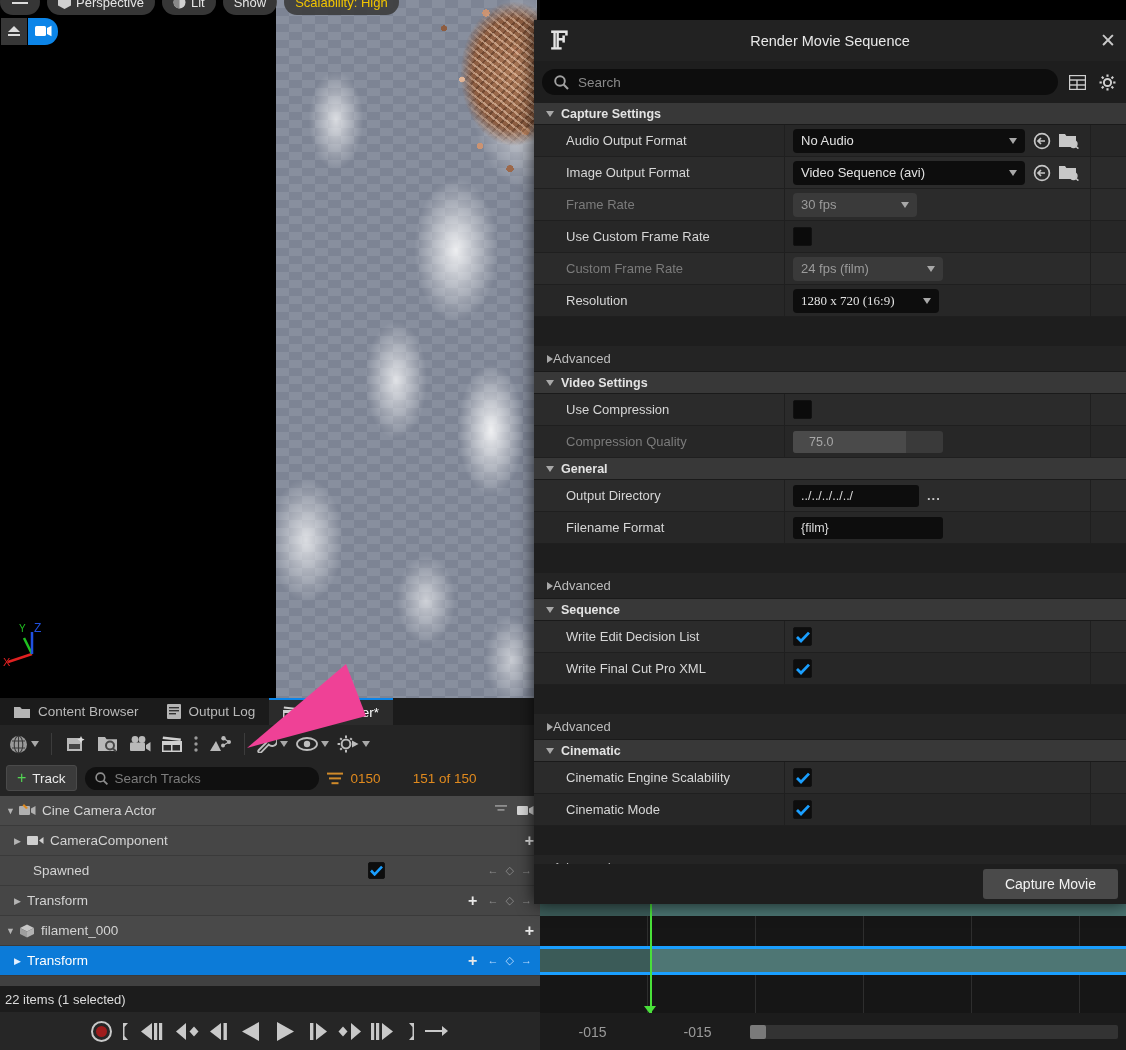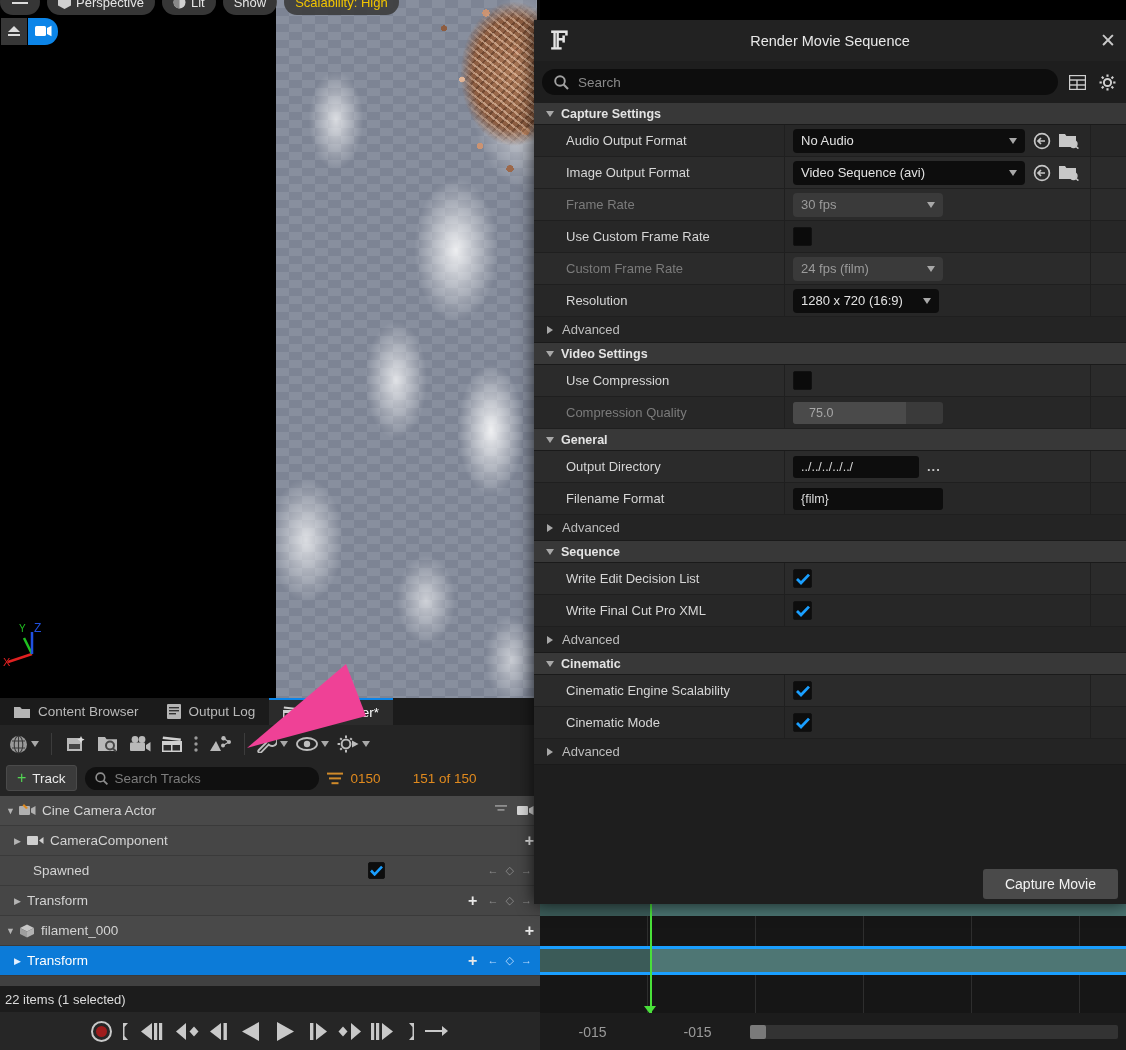--- a/index.html
+++ b/index.html
@@ -113,21 +113,21 @@
   #dlg-title { height:41px; background:#222222; display:flex; align-items:center; position:relative; }
   #ue-logo { width:30px; margin-left:10px; text-align:center; font-size:24px; color:#e4e4e4; font-family:"DejaVu Serif", serif; font-weight:bold; line-height:1;}
   #dlg-title-text { position:absolute; left:0; right:0; text-align:center; font-size:14.5px; color:#e8e8e8; }
   #dlg-close { position:absolute; right:10px; font-size:19px; color:#c9c9c9; }
   #dlg-search-row { height:42px; display:flex; align-items:center; padding:0 8px; gap:8px; background:#1e1e1e;}
   #dlg-search { flex:1; height:26px; background:#0d0d0d; border-radius:13px; display:flex; align-items:center; gap:9px; padding:0 12px; color:#8a8a8a; font-size:13.5px;}
   .hdr-ico { width:22px; display:flex; align-items:center; justify-content:center;}
 
   #props { position:relative; height:761px; overflow:hidden; }
   .cat { height:22px; background:#383838; display:flex; align-items:center; gap:7px; padding-left:12px; font-size:12.5px; font-weight:bold; color:#e3e3e3; border-bottom:1px solid #1a1a1a;}
-  .adv { height:26px; background:#242424; display:flex; align-items:center; gap:9px; padding-left:13px; font-size:13px; color:#bdbdbd; border-bottom:1px solid #1a1a1a;}
+  .adv { height:26px; background:#242424; display:flex; align-items:center; padding-left:13px; font-size:13px; color:#bdbdbd; border-bottom:1px solid #1a1a1a;margin-top:29px;}
   .prow { height:32px; display:flex; align-items:center; background:#2b2b2b; border-bottom:1px solid #1f1f1f; position:relative;}
   .prow.alt { background:#272727; }
   .plabel { width:250px; padding-left:32px; font-size:13px; color:#d6d6d6; }
   .plabel.dim { color:#7b7b7b; }
   .pval { flex:1; display:flex; align-items:center; gap:8px; padding-left:8px; border-left:1px solid #1f1f1f; height:100%; }
   .pgutter { width:36px; border-left:1px solid #1f1f1f; height:100%; }
   .combo { height:24px; background:#0d0d0d; border-radius:4px; display:flex; align-items:center; justify-content:space-between; padding:0 8px; font-size:13px; color:#e2e2e2;}
   .combo.dim { background:#3a3a3a; color:#9b9b9b; }
   .chk { width:16px; height:16px; background:#0b0b0b; border:1px solid #111; border-radius:2px; display:flex; align-items:center; justify-content:center;}
   .chk.on { background:#0d0d0d; }
@@ -589,21 +589,21 @@
               <line x1="17" y1="13.5" x2="19.4" y2="15.6" stroke="#c7c7c7" stroke-width="1.6"></line>
             </svg>
           </span>
       </div>
       <div class="pgutter"></div>
     </div>
 
     <div class="prow">
       <div class="plabel dim">Frame Rate</div>
       <div class="pval">
-        <div class="combo dim" style="width:150px;align-items:center;">
+        <div class="combo dim" style="width:124px;align-items:center;">
           <span>30 fps</span>
           <span class="tri-d"></span>
         </div>
       </div>
       <div class="pgutter"></div>
     </div>
 
     <div class="prow alt">
       <div class="plabel">Use Custom Frame Rate</div>
       <div class="pval">
@@ -619,21 +619,21 @@
           <span>24 fps (film)</span>
           <span class="tri-d"></span>
         </div>
       </div>
       <div class="pgutter"></div>
     </div>
 
     <div class="prow alt">
       <div class="plabel">Resolution</div>
       <div class="pval">
-        <div class="combo" style="width:146px;">
+        <div class="combo" style="width:146px;font-family:Liberation Serif, serif;">
           <span>1280 x 720 (16:9)</span>
           <span class="tri-d"></span>
         </div>
       </div>
       <div class="pgutter"></div>
     </div>
 
     <div class="adv">
       <span class="tri-r"></span>
       <span>Advanced</span>

